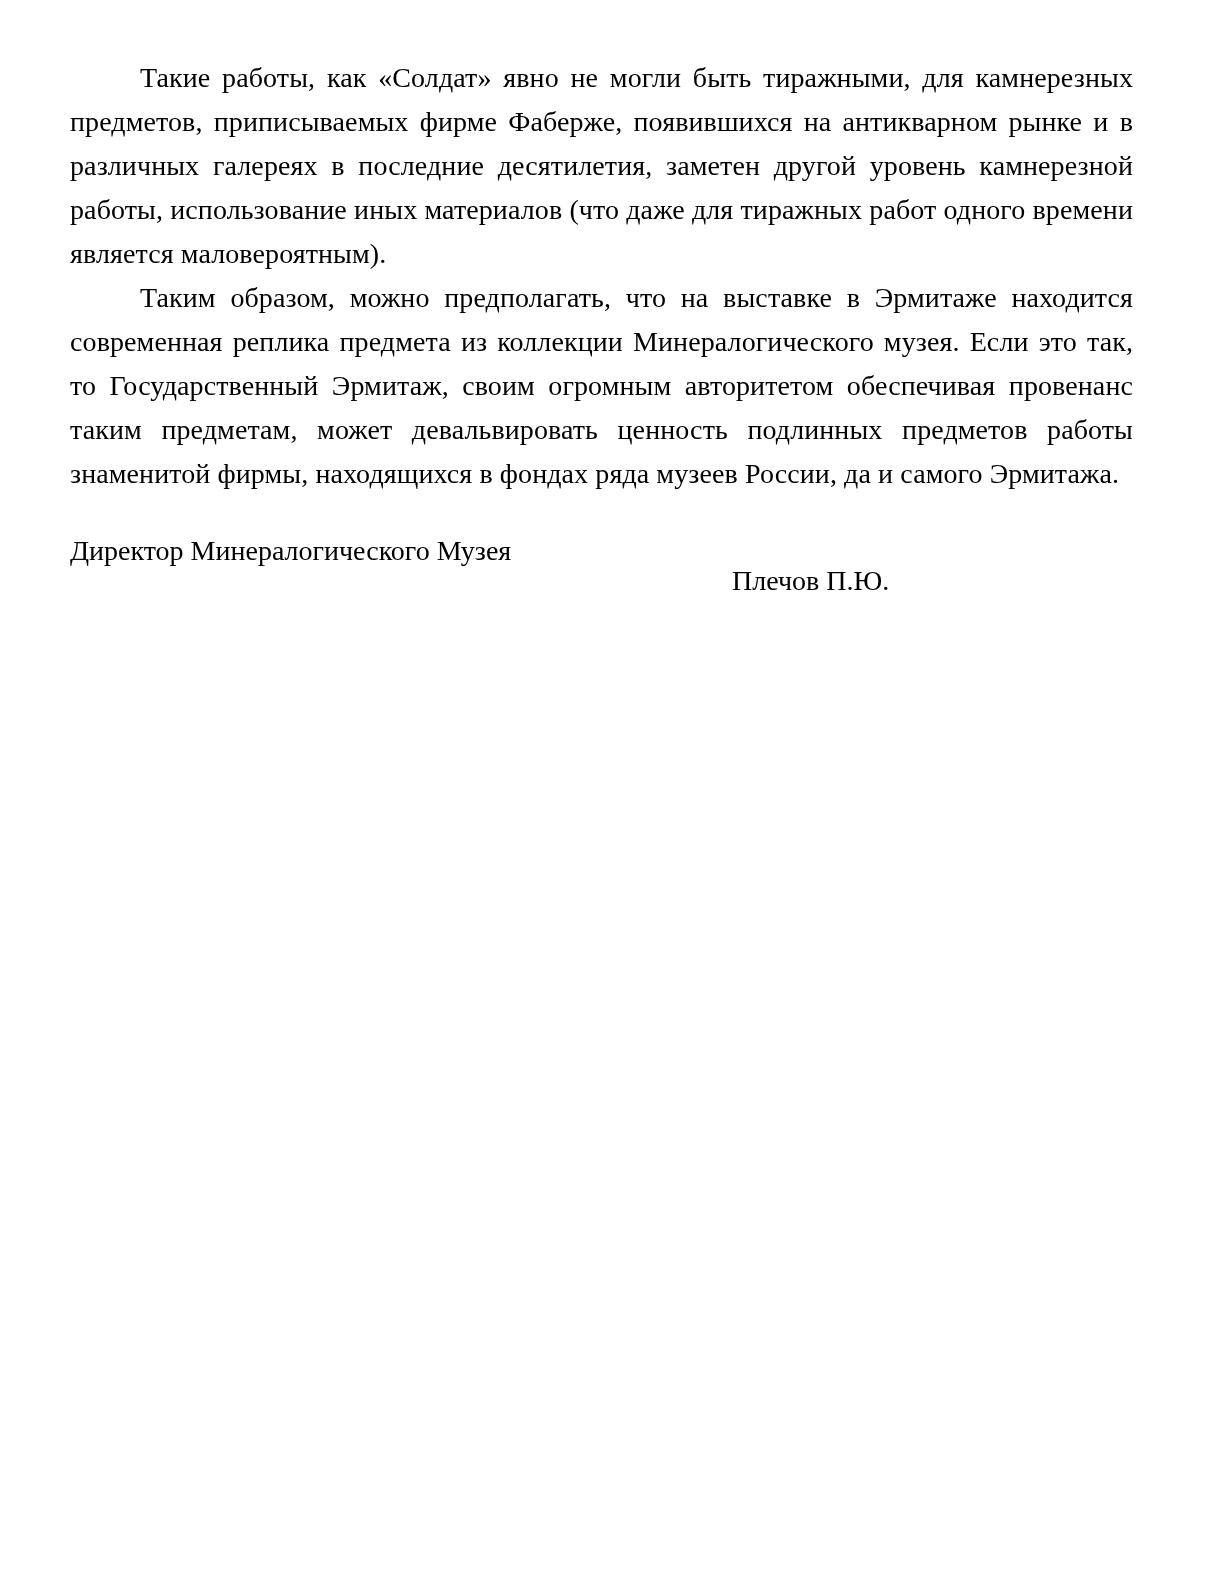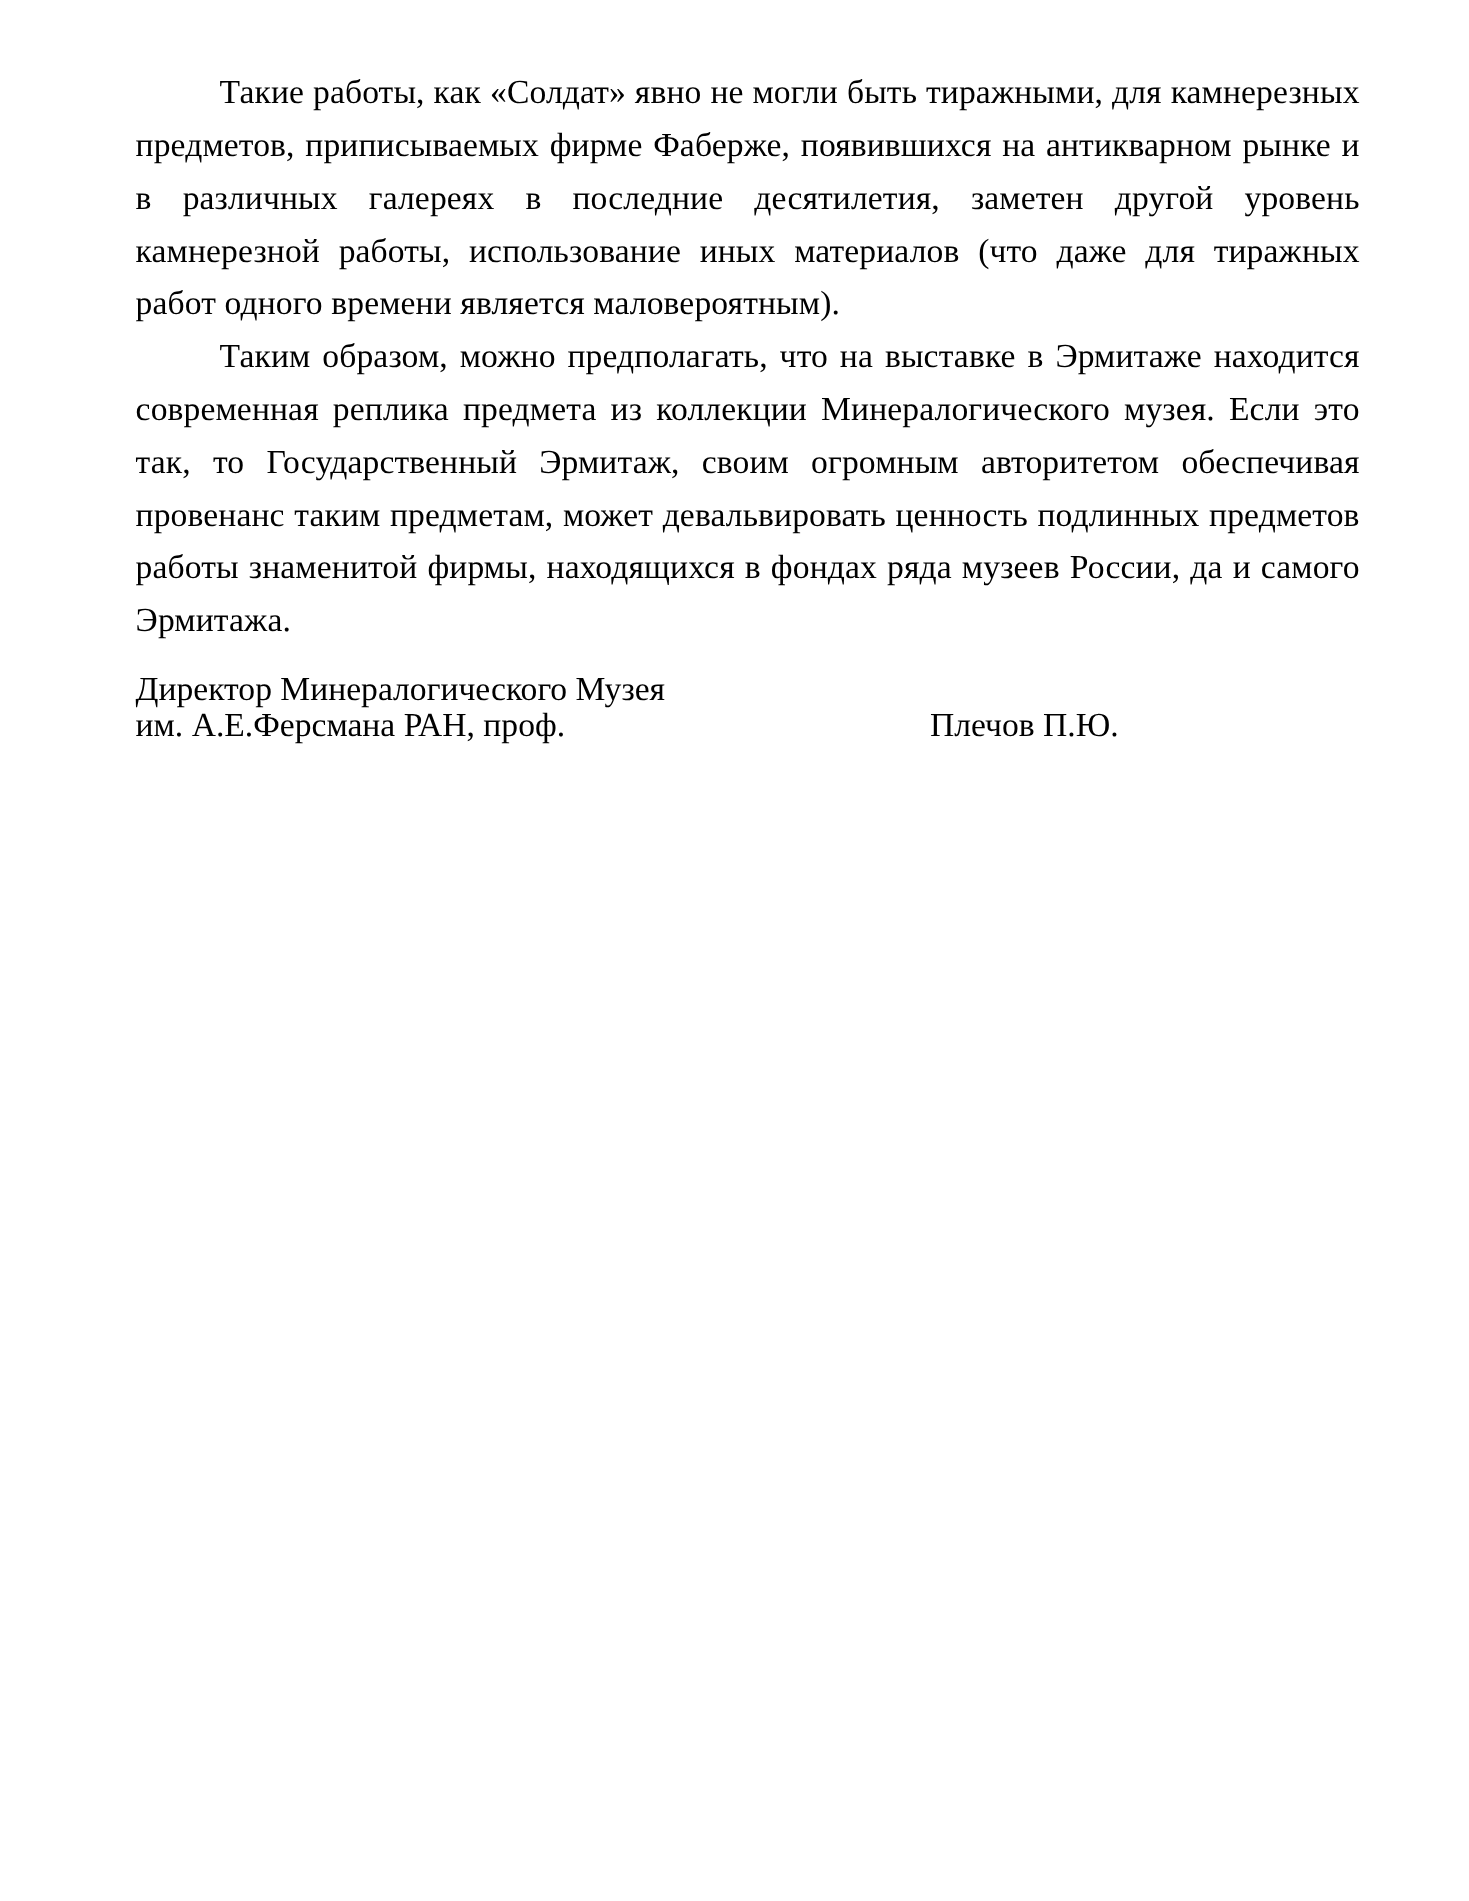--- a/index.html
+++ b/index.html
@@ -9,33 +9,33 @@
     background: #ffffff;
   }
   .page {
     position: relative;
     width: 1224px;
     height: 1584px;
     background: #ffffff;
     color: #000000;
     font-family: "Liberation Serif", "DejaVu Serif", serif;
     box-sizing: border-box;
-    padding: 56px 91px 0 113px;
+    padding: 56px 91px 0 70px;
     overflow: hidden;
   }
   .body-paragraph {
     margin: 0;
     font-size: 28px;
     line-height: 44px;
     text-align: justify;
     text-indent: 70px;
     letter-spacing: 0.1px;
   }
   .signature-block {
-    margin-top: 20px;
+    margin-top: 40px;
     font-size: 28px;
     line-height: 30px;
   }
   .signature-line {
     position: relative;
     white-space: nowrap;
   }
   .signature-name {
     position: absolute;
     left: 662px;
@@ -48,18 +48,17 @@
 
 <div class="page">
 
   <p class="body-paragraph">Такие работы, как «Солдат» явно не могли быть тиражными, для камнерезных предметов, приписываемых фирме Фаберже, появившихся на антикварном рынке и в различных галереях в последние десятилетия, заметен другой уровень камнерезной работы, использование иных материалов (что даже для тиражных работ одного времени является маловероятным).</p>
 
   <p class="body-paragraph">Таким образом, можно предполагать, что на выставке в Эрмитаже находится современная реплика предмета из коллекции Минералогического музея. Если это так, то Государственный Эрмитаж, своим огромным авторитетом обеспечивая провенанс таким предметам, может девальвировать ценность подлинных предметов работы знаменитой фирмы, находящихся в фондах ряда музеев России, да и самого Эрмитажа.</p>
 
   <div class="signature-block">
     <div class="signature-line">Директор Минералогического Музея</div>
     <div class="signature-line">
-      <span>им. А.Е.Ферсмана РАН, проф.</span>
       <span class="signature-name">Плечов П.Ю.</span>
     </div>
   </div>
 
 </div>
 
 </body></html>

